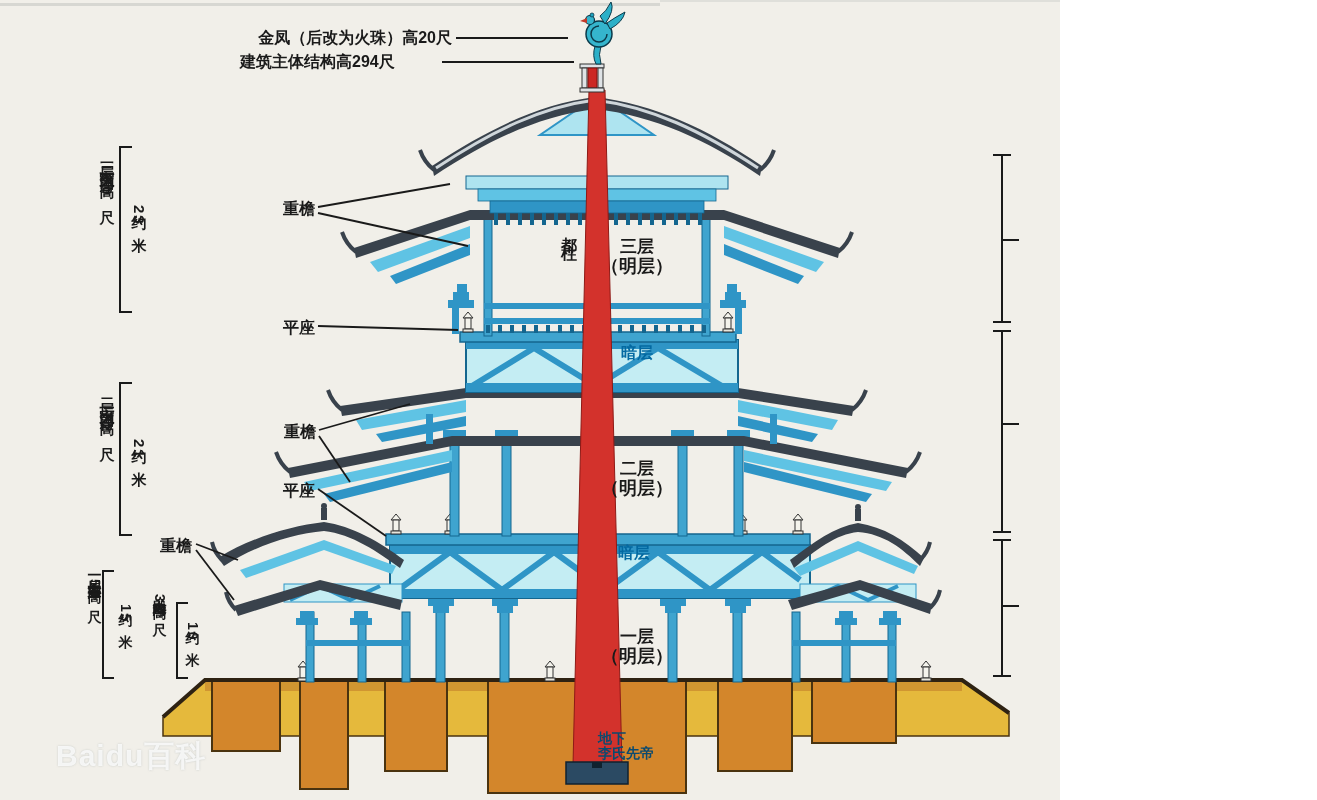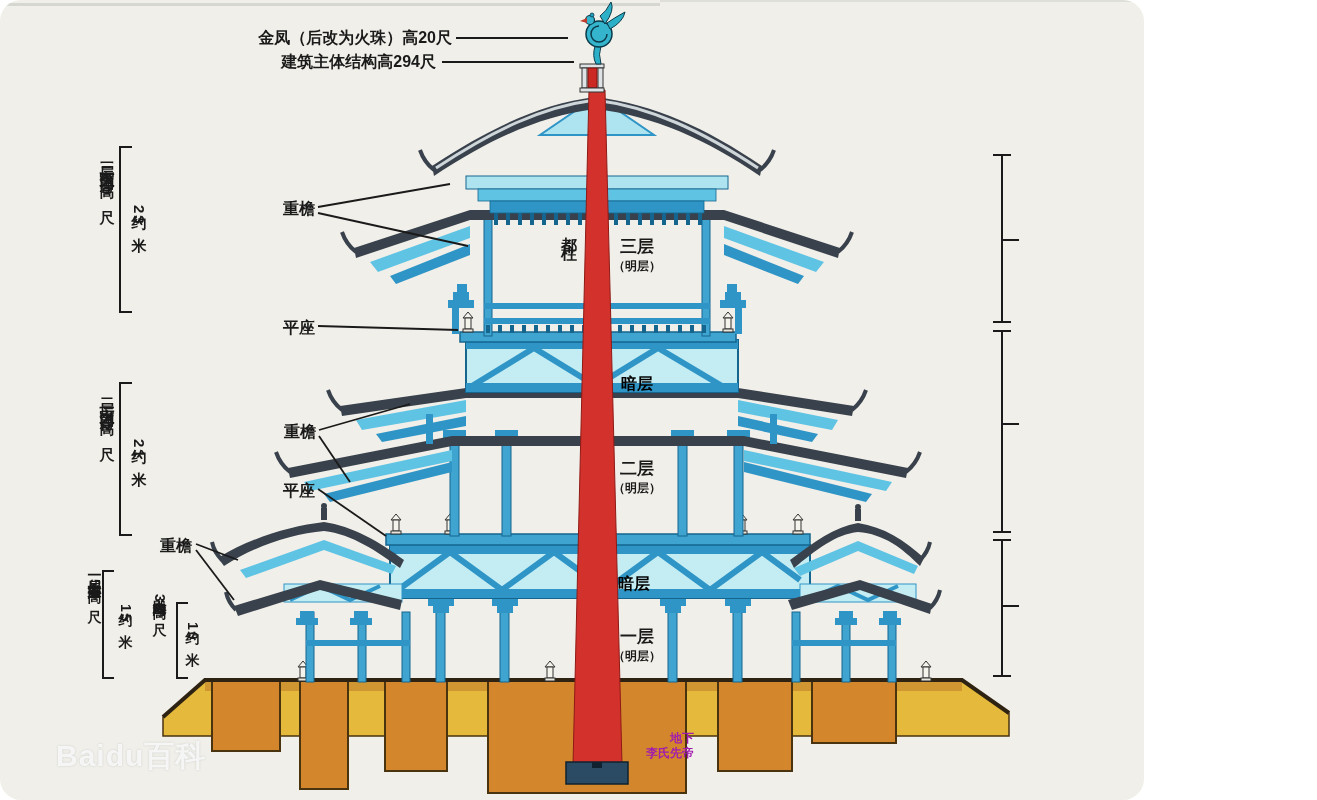--- a/index.html
+++ b/index.html
@@ -1,46 +1,45 @@
 <!DOCTYPE html>
 <html><head>
 <meta charset="utf-8">
 <style>
   html,body{margin:0;padding:0;}
   .canvas{
-    position:relative;width:1144px;height:800px;overflow:hidden;
+    position:relative;width:1060px;height:800px;overflow:hidden;
     background:#f1efe9;
     font-family:"Liberation Sans","DejaVu Sans",sans-serif;
     color:#1a1a1a;
-    border-radius:21px;
   }
   svg{position:absolute;left:0;top:0;}
   .lbl{position:absolute;font-weight:600;font-size:16px;white-space:nowrap;}
   .vtext{writing-mode:vertical-rl;text-orientation:mixed;}
   .vlabel{position:absolute;font-weight:600;font-size:15px;letter-spacing:4px;writing-mode:vertical-rl;text-orientation:mixed;white-space:nowrap;}
   .vmetric{position:absolute;font-weight:600;font-size:15px;letter-spacing:2px;writing-mode:vertical-rl;text-orientation:mixed;white-space:nowrap;}
   .floorlbl{position:absolute;text-align:center;width:96px;}
   .floorlbl .l1{font-size:17px;font-weight:600;line-height:21px;}
-  .floorlbl .l2{font-size:12px;font-weight:600;line-height:18px;}
-  .darklbl{position:absolute;width:56px;text-align:center;font-size:16px;font-weight:700;color:#000000;margin-top:31px;}
+  .floorlbl .l2{font-size:18px;font-weight:600;line-height:18px;}
+  .darklbl{position:absolute;width:56px;text-align:center;font-size:16px;font-weight:700;color:#0369a1;}
   .annot{
     position:absolute;left:1028px;width:142px;
     font-size:15.5px;font-weight:600;line-height:22.4px;
     text-align:justify;letter-spacing:0.5px;color:#151515;
   }
   .title-box{
     position:absolute;left:1253px;top:318px;height:190px;
     writing-mode:vertical-rl;text-orientation:upright;
     font-family:"Liberation Serif","DejaVu Serif",serif;
     font-size:25px;font-weight:700;letter-spacing:3px;
     border-left:2px solid #1c1c1c;border-right:2px solid #1c1c1c;
     padding:2px 5px;color:#111;
   }
-  .foundlbl{position:absolute;left:598px;top:731px;width:96px;text-align:right;
-    font-size:12px;font-weight:700;line-height:15px;color:#a21caf;}
+  .foundlbl{position:absolute;left:598px;top:731px;width:96px;text-align:left;
+    font-size:14px;font-weight:700;line-height:15px;color:#0c4a6e;}
   .watermark{
     position:absolute;left:56px;top:736px;font-size:30px;font-weight:700;
     color:rgba(255,255,255,0.8);text-shadow:0 0 2px rgba(160,170,170,0.55);
     letter-spacing:1px;
   }
 </style>
 </head>
 <body>
 
 <div class="canvas">
@@ -293,21 +292,21 @@
     </g>
 
     <g stroke="#1a1a1a" stroke-width="2" fill="none">
       <path d="M 993,155 L 1011,155 M 1002,155 L 1002,322 M 993,322 L 1011,322 M 1002,240 L 1019,240"></path>
       <path d="M 993,331 L 1011,331 M 1002,331 L 1002,532 M 993,532 L 1011,532 M 1002,424 L 1019,424"></path>
       <path d="M 993,540 L 1011,540 M 1002,540 L 1002,676 M 993,676 L 1011,676 M 1002,606 L 1019,606"></path>
     </g>
   </svg>
 
   <div class="lbl" style="left:240px;top:28px;width:212px;text-align:right;">金凤（后改为火珠）高20尺</div>
-  <div class="lbl" style="left:240px;top:52px;width:196px;text-align:right;">建筑主体结构高294尺</div>
+  <div class="lbl" style="left:240px;top:52px;width:196px;">建筑主体结构高294尺</div>
 
   <div class="vlabel" style="left:97px;top:150px;">三层室内净高80尺</div>
   <div class="vmetric" style="left:129px;top:203px;">约23米</div>
 
   <div class="vlabel" style="left:97px;top:387px;">二层室内净高72尺</div>
   <div class="vmetric" style="left:129px;top:437px;">约21米</div>
 
   <div class="vlabel" style="left:86px;top:567px;font-size:14px;letter-spacing:2px;">一层室内净高50尺</div>
   <div class="vmetric" style="left:117px;top:602px;font-size:14px;">约15米</div>
 

